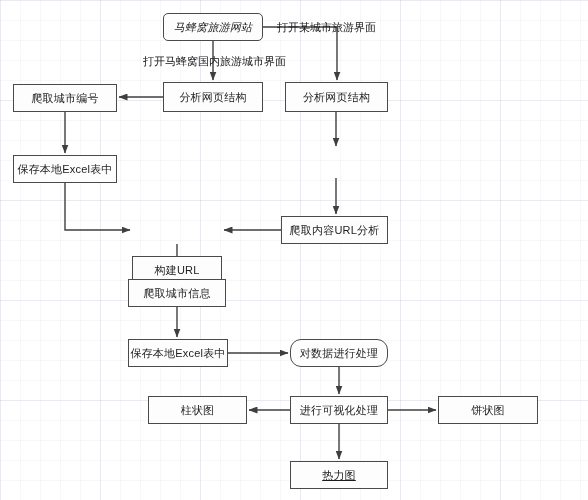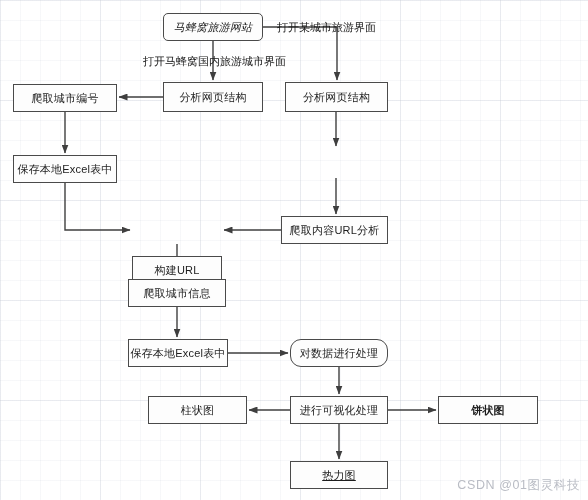--- a/index.html
+++ b/index.html
@@ -155,27 +155,26 @@
   </div>
 
   <div class="node" style="left:290px; top:396px; width:98px; height:28px;">
     <span>进行可视化处理</span>
   </div>
 
   <div class="node" style="left:148px; top:396px; width:99px; height:28px;">
     <span>柱状图</span>
   </div>
 
-  <div class="node" style="left:438px; top:396px; width:100px; height:28px;font-weight:bold;">
+  <div class="node" style="left:438px; top:396px; width:100px; height:28px;">
     <span>饼状图</span>
   </div>
 
   <div class="node" style="left:290px; top:461px; width:98px; height:28px;text-decoration:underline;">
     <span>热力图</span>
   </div>
 
   <div class="edge-label" style="left:277px; top:22px;">打开某城市旅游界面</div>
 
   <div class="edge-label" style="left:143px; top:56px;">打开马蜂窝国内旅游城市界面</div>
 
-  <div id="watermark">CSDN @01图灵科技</div>
 
 </div>
 
 </body></html>

